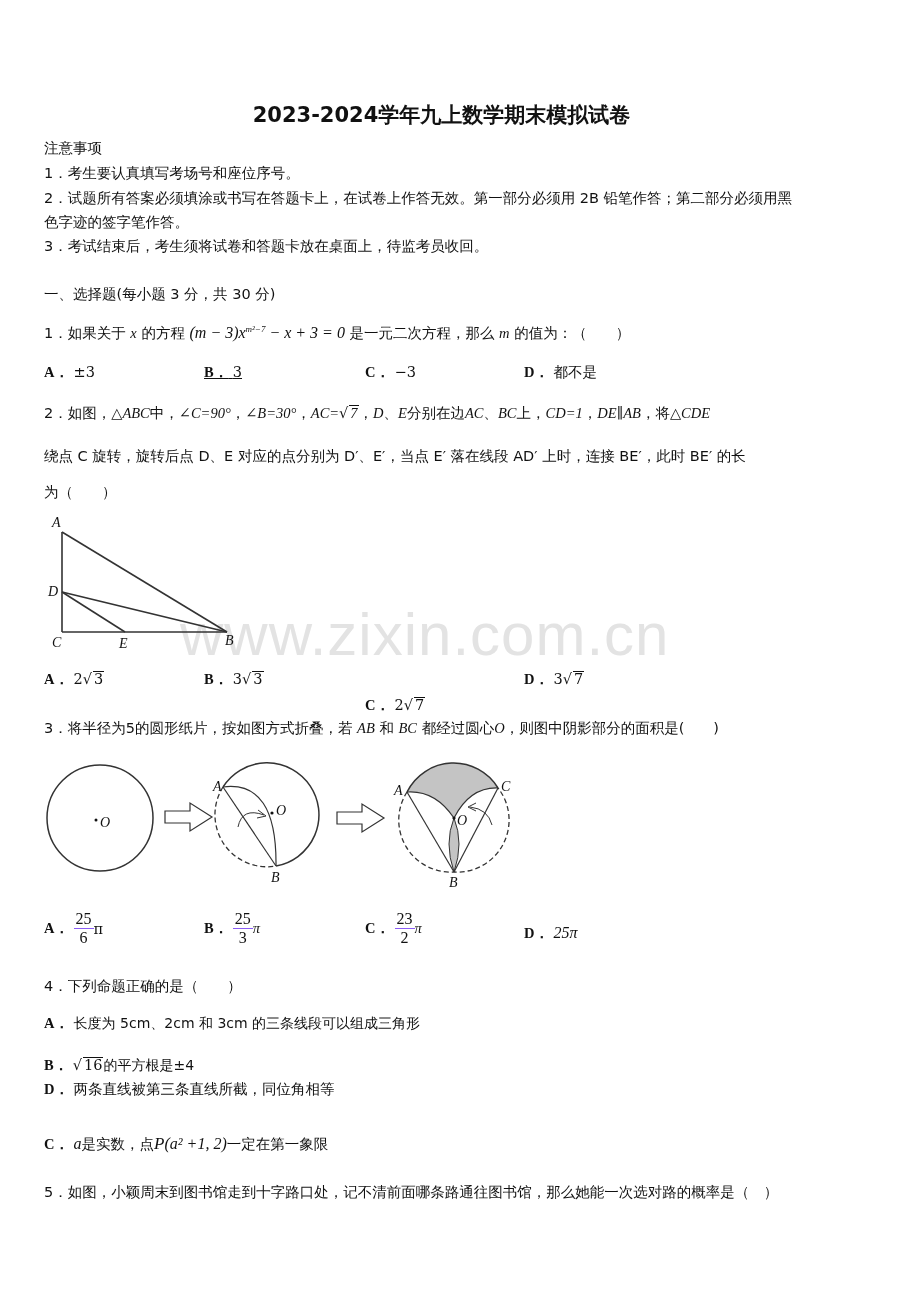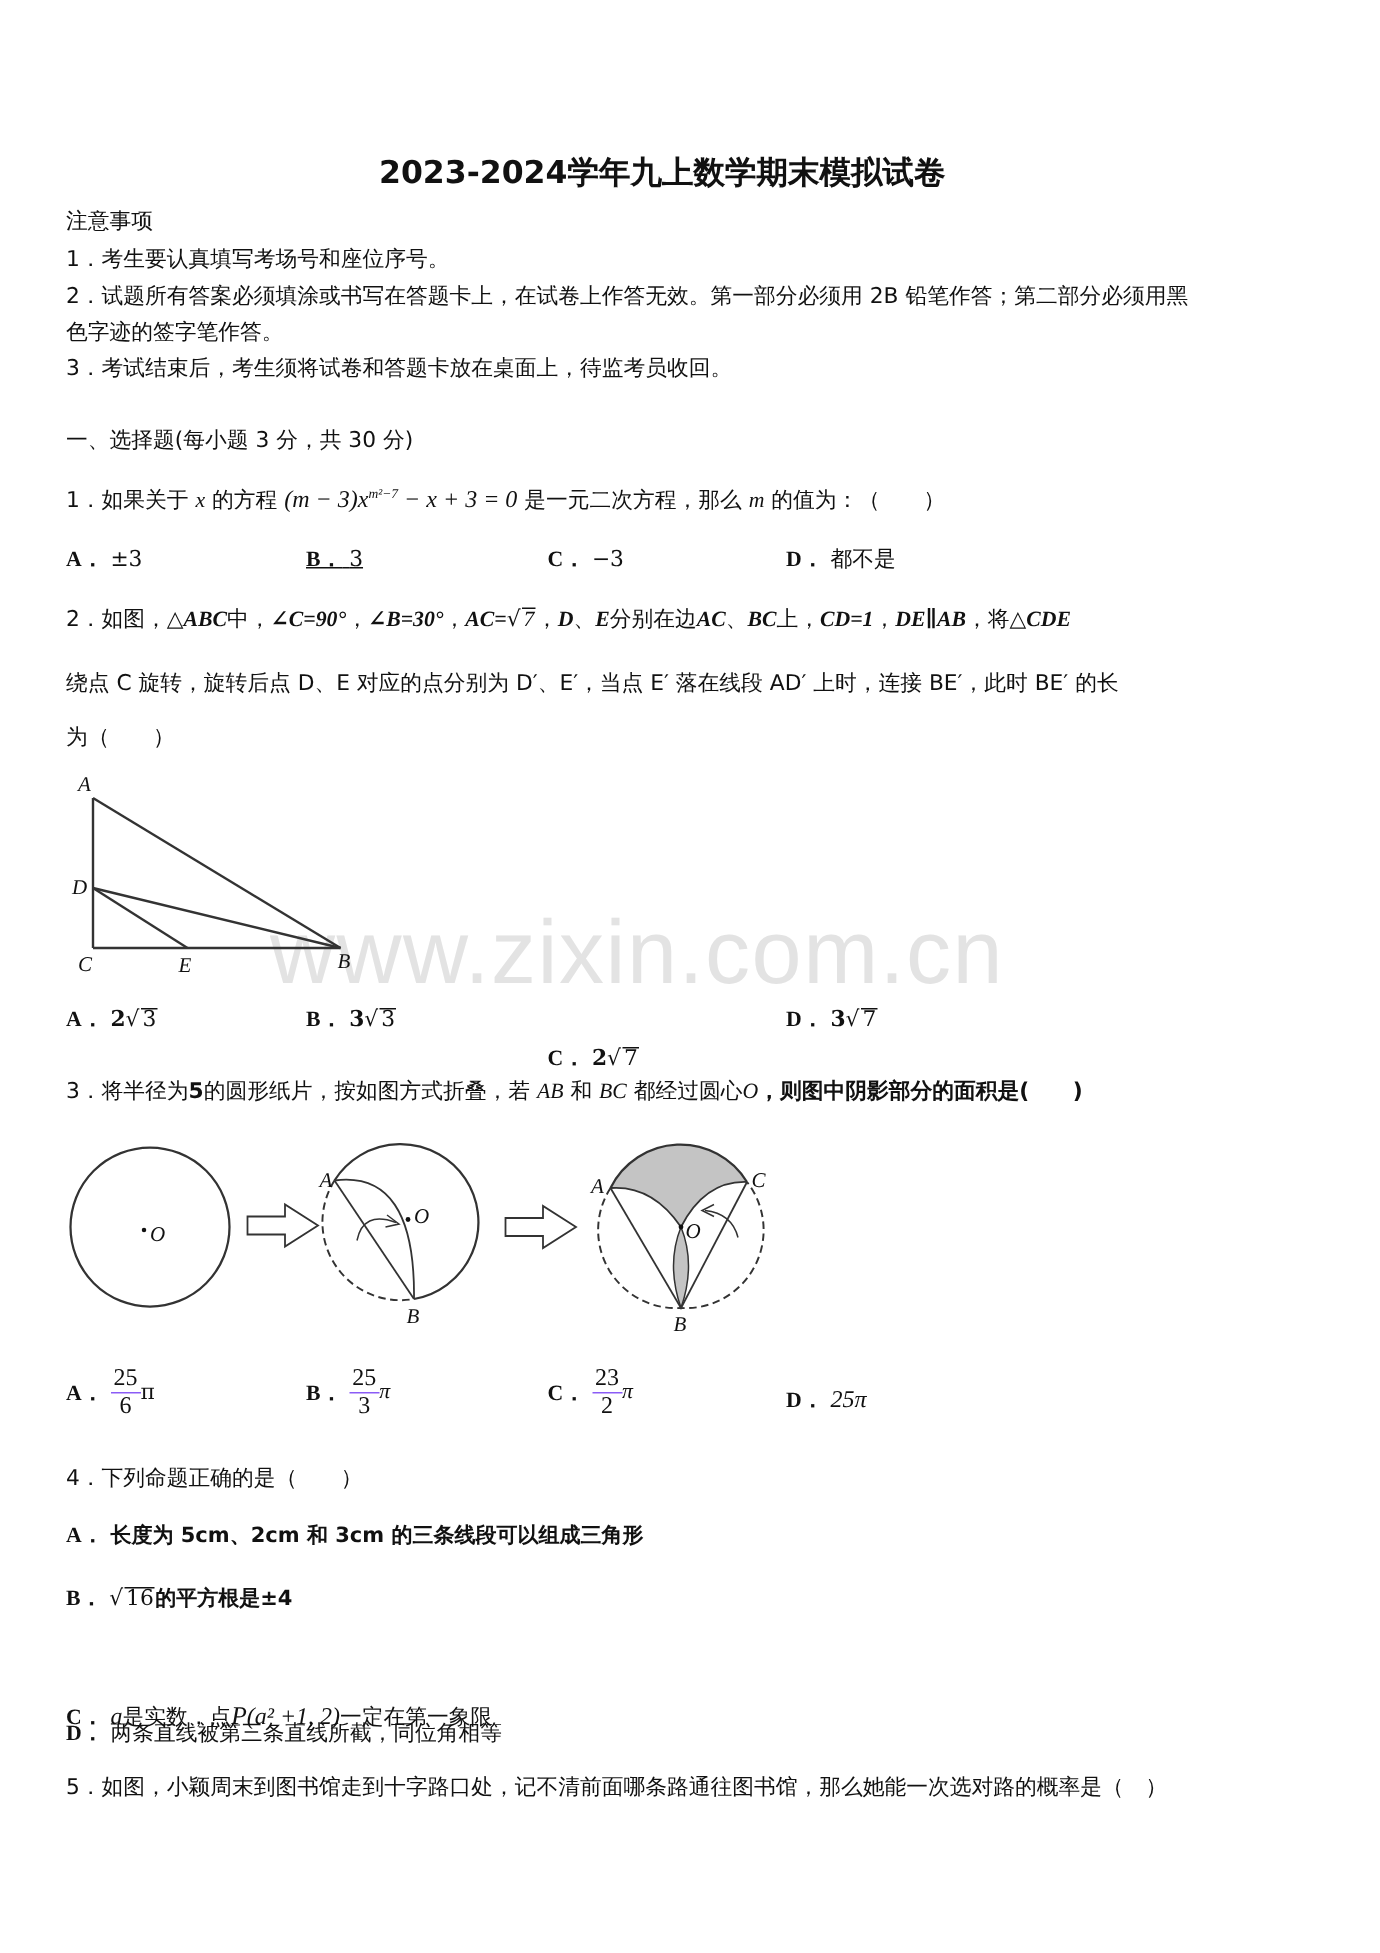--- a/index.html
+++ b/index.html
@@ -3,21 +3,21 @@
 <meta charset="utf-8">
 <style>
   html, body { margin:0; padding:0; background:#ffffff; }
   body { width:920px; height:1302px; position:relative; overflow:hidden;
          font-family:"DejaVu Serif","Liberation Serif",serif; color:#111; }
   .abs { position:absolute; white-space:nowrap; }
   .title { left:0; width:883px; top:101px; text-align:center; font-family:"DejaVu Sans","Liberation Sans",sans-serif;
            font-weight:bold; font-size:21px; letter-spacing:0px; }
   .t { font-size:14.5px; line-height:18px; }
   .sans { font-family:"DejaVu Sans","Liberation Sans",sans-serif; }
-  .b { font-weight:bold; }
+  .b { font-weight:normal; }
   .i { font-style:italic; font-family:"Liberation Serif","DejaVu Serif",serif; }
   .opt { font-size:14.5px; }
   .lab { font-weight:bold; font-family:"Liberation Serif",serif; }
   .watermark { left:180px; top:600px; font-family:"Liberation Sans","DejaVu Sans",sans-serif;
                font-size:60px; color:#e3e3e3; letter-spacing:1px; z-index:0; }
   .sqrt { display:inline-block; border-top:1px solid #111; padding:0 1px; line-height:15px; margin-left:1px; }
   .rad { font-family:"DejaVu Serif",serif; }
   .frac { display:inline-block; vertical-align:middle; text-align:center; font-family:"Liberation Serif",serif; font-size:16px; }
   .frac span { display:block; padding:0 2px; line-height:18px; }
   .frac .num { border-bottom:1px solid #8b5cf6; }
@@ -127,15 +127,15 @@
 
 <div class="abs opt z1" style="left:44px;top:910px;"><span class="lab" style="vertical-align:middle;">A．</span> <span class="frac"><span class="num">25</span><span>6</span></span><span style="vertical-align:middle;">π</span></div>
 <div class="abs opt z1" style="left:204px;top:910px;"><span class="lab" style="vertical-align:middle;">B．</span> <span class="frac"><span class="num">25</span><span>3</span></span><span class="i" style="vertical-align:middle;">π</span></div>
 <div class="abs opt z1" style="left:365px;top:910px;"><span class="lab" style="vertical-align:middle;">C．</span> <span class="frac"><span class="num">23</span><span>2</span></span><span class="i" style="vertical-align:middle;">π</span></div>
 <div class="abs opt z1" style="left:524px;top:924px;"><span class="lab">D．</span> <span class="i" style="font-size:16px;">25π</span></div>
 
 <div class="abs t sans z1" style="left:44px;top:977px;"><span>4．</span><span>下列命题正确的是（　　）</span></div>
 <div class="abs opt z1" style="left:44px;top:1014px;"><span class="lab">A．</span> <span class="b sans" style="font-size:14px;">长度为 5cm、2cm 和 3cm 的三条线段可以组成三角形</span></div>
 <div class="abs opt z1" style="left:44px;top:1056px;"><span class="lab">B．</span> <span class="rad">√</span><span class="sqrt">16</span><span class="b sans" style="font-size:14px;">的平方根是±4</span></div>
 <div class="abs opt z1" style="left:44px;top:1134px;"><span class="lab">C．</span> <span class="i" style="font-size:16px;">a</span><span class="sans">是实数，点</span><span class="i" style="font-size:17px;">P</span><span class="i" style="font-size:16px;">(a² +1, 2)</span><span class="sans">一定在第一象限</span></div>
-<div class="abs opt z1 sans" style="left:44px;top:1146px;"><span class="lab">D．</span> <span>两条直线被第三条直线所截，同位角相等</span></div>
+<div class="abs opt z1 sans" style="left:44px;top:1080px;"><span class="lab">D．</span> <span>两条直线被第三条直线所截，同位角相等</span></div>
 
 <div class="abs t sans z1" style="left:44px;top:1183px;"><span>5．</span><span>如图，小颖周末到图书馆走到十字路口处，记不清前面哪条路通往图书馆，那么她能一次选对路的概率是（　）</span></div>
 
 </body></html>

